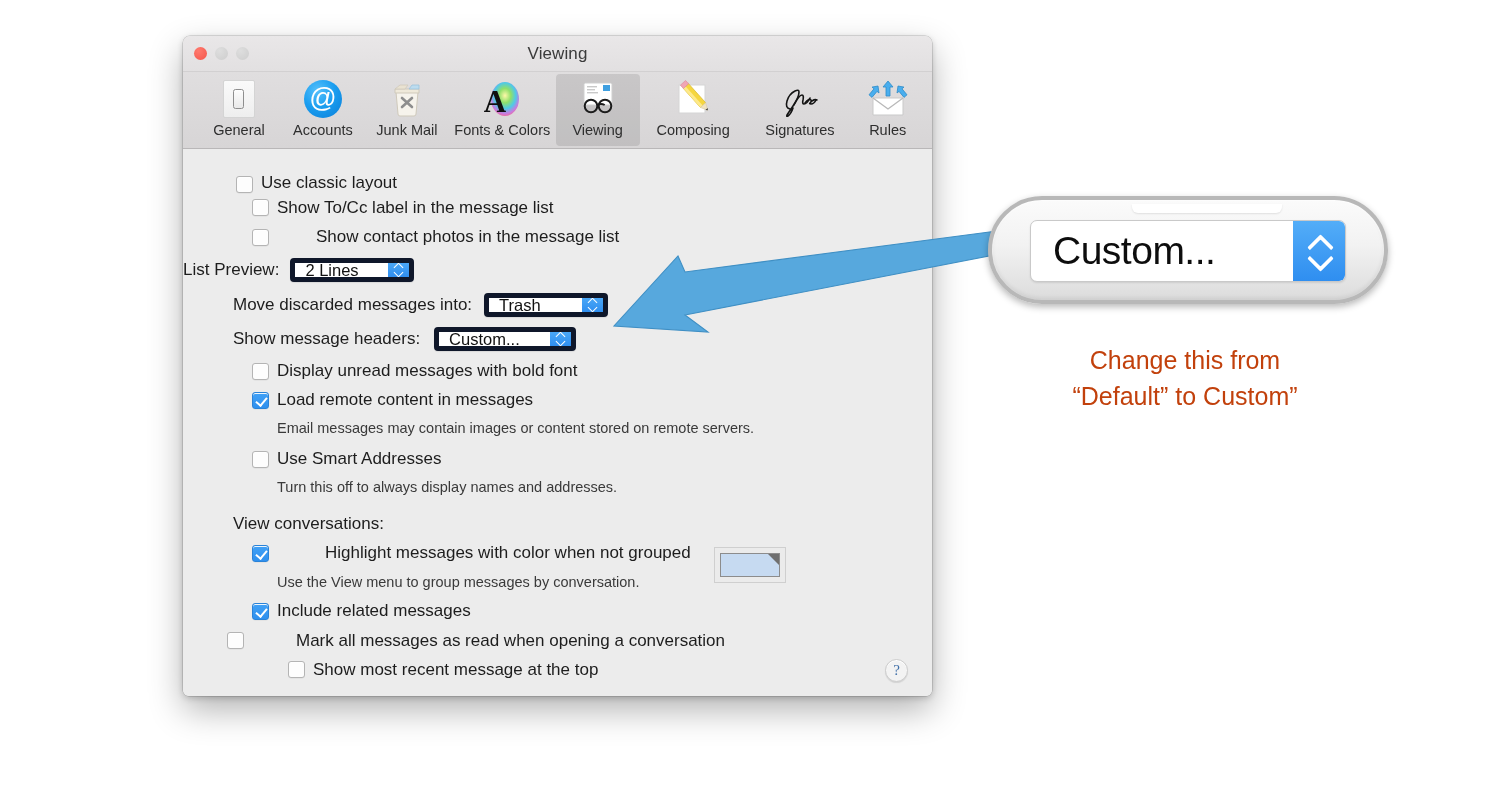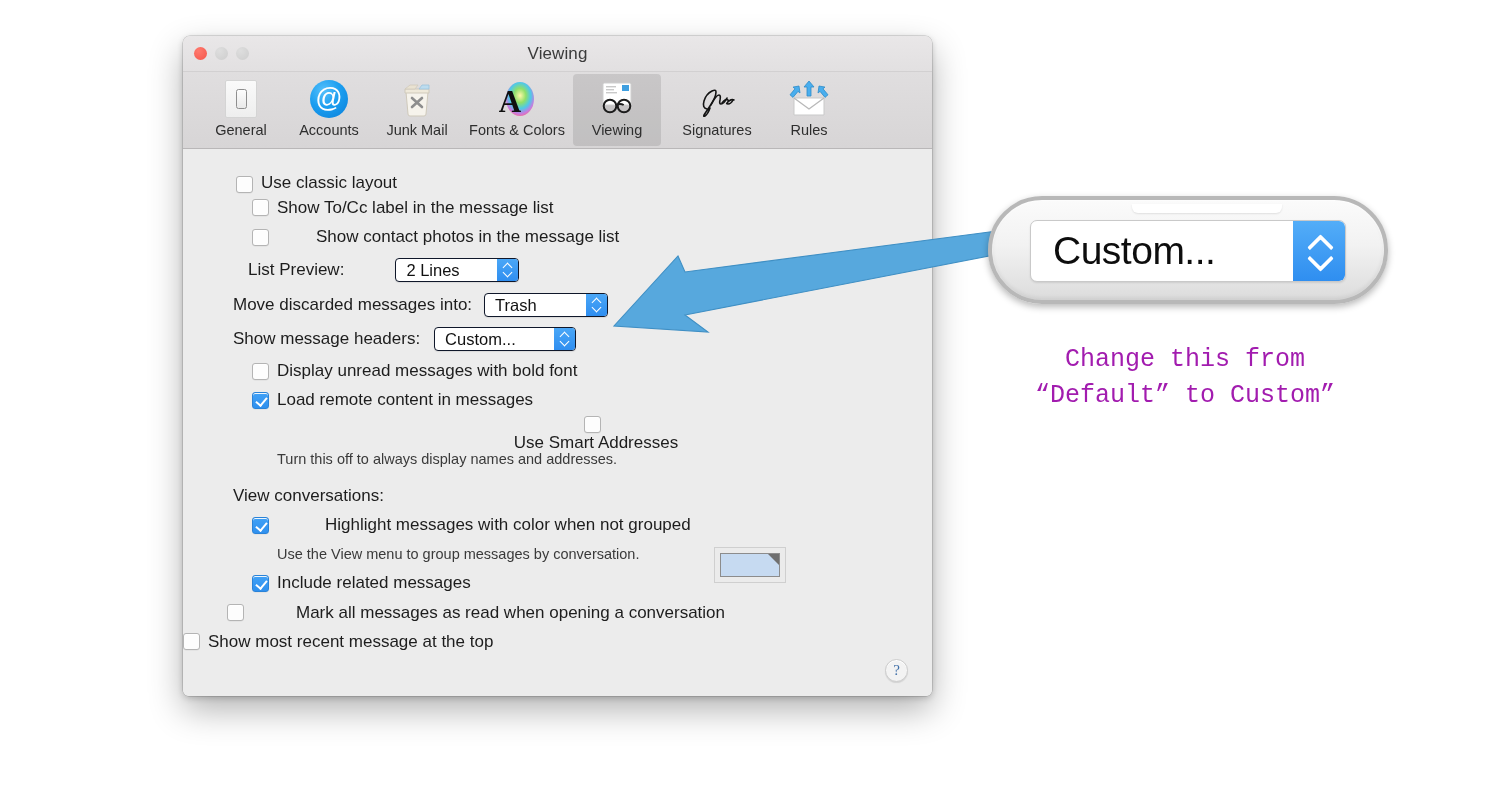--- a/index.html
+++ b/index.html
@@ -145,21 +145,21 @@
   }
   .section-label {
     font-size: 17px;
     color: #1d1d1d;
   }
 
   
   .popup {
     height: 24px;
     background: #ffffff;
-    border: 1px solid #0f172a;
+    border: 5px solid #0f172a;
     border-radius: 4px;
     display: inline-flex;
     align-items: center;
     position: relative;
     box-shadow: 0 1px 1px rgba(0,0,0,0.08), inset 0 1px 0 #fff;
     overflow: hidden;
   }
   .popup .pv {
     font-size: 16.5px;
     color: #111;
@@ -329,24 +329,23 @@
     pointer-events: none;
   }
 
   
   #caption {
     position: absolute;
     left: 1010px;
     top: 342px;
     width: 350px;
     text-align: center;
-    color: #a21caf;
+    color: #c2410c;
     font-size: 25px;
     line-height: 36px;
-    font-family: Liberation Mono, monospace;
   }
 
   
   .ico-general {
     width: 32px; height: 38px;
     background: linear-gradient(to bottom,#fafafa,#eeeeee);
     border: 1px solid #d4d4d4;
     border-radius: 2px;
     display:flex; align-items:center; justify-content:center;
   }
@@ -444,20 +443,35 @@
           <g fill="none" stroke="#1c1c1c" stroke-width="2">
             <circle cx="14" cy="28" r="6.3"></circle>
             <circle cx="28" cy="28" r="6.3"></circle>
             <path d="M20.3 27 q3.7 -2.2 7.4 0"></path>
           </g>
         </svg>
       </span>
       <span class="tb-label">Viewing</span>
     </div>
 
+    <div class="tb-item wide">
+      <span class="tb-icon ico-compose">
+        <svg width="42" height="42" viewBox="0 0 42 42">
+          <rect x="7" y="7" width="26" height="28" fill="#ffffff" stroke="#d5d5d5" stroke-width="1"></rect>
+          <g transform="rotate(-42 24 20)">
+            <rect x="21" y="4" width="7" height="26" fill="#f5d63f" stroke="#d9b92c" stroke-width="0.7"></rect>
+            <rect x="21" y="4" width="3" height="26" fill="#fde98a"></rect>
+            <path d="M21 30 l3.5 7 l3.5 -7 z" fill="#f0e2c0" stroke="#d9cba8" stroke-width="0.6"></path>
+            <path d="M23 35.3 l1.5 1.7 l1.5 -1.7 z" fill="#3a3a3a"></path>
+            <rect x="21" y="0" width="7" height="4.5" fill="#f0a5b4" stroke="#d98a9b" stroke-width="0.6"></rect>
+          </g>
+        </svg>
+      </span>
+      <span class="tb-label">Composing</span>
+    </div>
 
     <div class="tb-item wide">
       <span class="tb-icon ico-sign">
         <svg width="44" height="40" viewBox="0 0 44 40">
           <g fill="none" stroke="#141414" stroke-width="1.6" stroke-linecap="round">
             <path d="M12 30 q-5 -1 -3 -8 q2 -7 8 -10 q4 -2 4 1 q0 5 -6 14 q-4 6 -6 9 q-1 2 1 1 q3 -2 5 -8"></path>
             <path d="M16 26 q5 -10 8 -10 q2 0 1 5 q-1 4 1 4 q3 0 6 -6"></path>
             <path d="M27 24 q4 -5 6 -3 q1 1 -1 3 q-1 1 1 1 q3 0 5 -4"></path>
             <path d="M34 22 q3 -2 5 -1"></path>
           </g>
@@ -492,21 +506,21 @@
     <div class="cb-row" style="margin-left:69px;height:29px;">
       <span class="checkbox"></span>
       <span class="cb-label">Show To/Cc label in the message list</span>
     </div>
 
     <div class="cb-row" style="margin-left:69px;height:30px;gap:39px;">
       <span class="checkbox"></span>
       <span class="cb-label">Show contact photos in the message list</span>
     </div>
 
-    <div style="display:flex;align-items:center;margin-left:65px;height:36px;gap:40px;">
+    <div style="display:flex;align-items:center;height:36px;">
       <span class="field-label">List Preview:</span>
       <span class="popup" style="width:124px;margin-left:11px;">
         <span class="pv">2 Lines</span>
         <span class="stepper">
           <span class="chev up"></span>
           <span class="chev down"></span>
         </span>
       </span>
     </div>
 
@@ -534,22 +548,25 @@
 
     <div class="cb-row" style="margin-left:69px;height:30px;">
       <span class="checkbox"></span>
       <span class="cb-label">Display unread messages with bold font</span>
     </div>
 
     <div class="cb-row" style="margin-left:69px;height:28px;">
       <span class="checkbox checked"></span>
       <span class="cb-label">Load remote content in messages</span>
     </div>
-
-    <div class="cb-row" style="margin-left:69px;height:30px;margin-top:2px;flex-direction:column;">
+    <div style="margin-left:94px;height:28px;display:flex;align-items:center;">
+      <span class="sub-note">Email messages may contain images or content stored on remote servers.</span>
+    </div>
+
+    <div class="cb-row" style="margin-left:69px;height:30px;margin-top:2px;">
       <span class="checkbox"></span>
       <span class="cb-label">Use Smart Addresses</span>
     </div>
     <div style="margin-left:94px;height:26px;display:flex;align-items:center;">
       <span class="sub-note">Turn this off to always display names and addresses.</span>
     </div>
 
     <div style="margin-left:50px;height:38px;display:flex;align-items:flex-end;padding-bottom:4px;">
       <span class="section-label">View conversations:</span>
     </div>
@@ -565,21 +582,21 @@
     <div class="cb-row" style="margin-left:69px;height:30px;">
       <span class="checkbox checked"></span>
       <span class="cb-label">Include related messages</span>
     </div>
 
     <div class="cb-row" style="margin-left:44px;height:29px;gap:44px;">
       <span class="checkbox"></span>
       <span class="cb-label">Mark all messages as read when opening a conversation</span>
     </div>
 
-    <div class="cb-row" style="height:29px;">
+    <div class="cb-row" style="margin-left:69px;height:29px;padding-left:36px;">
       <span class="checkbox"></span>
       <span class="cb-label">Show most recent message at the top</span>
     </div>
 
     <div id="color-swatch">
       <div class="inner"></div>
     </div>
 
     <div id="help-btn">?</div>
   </div>

